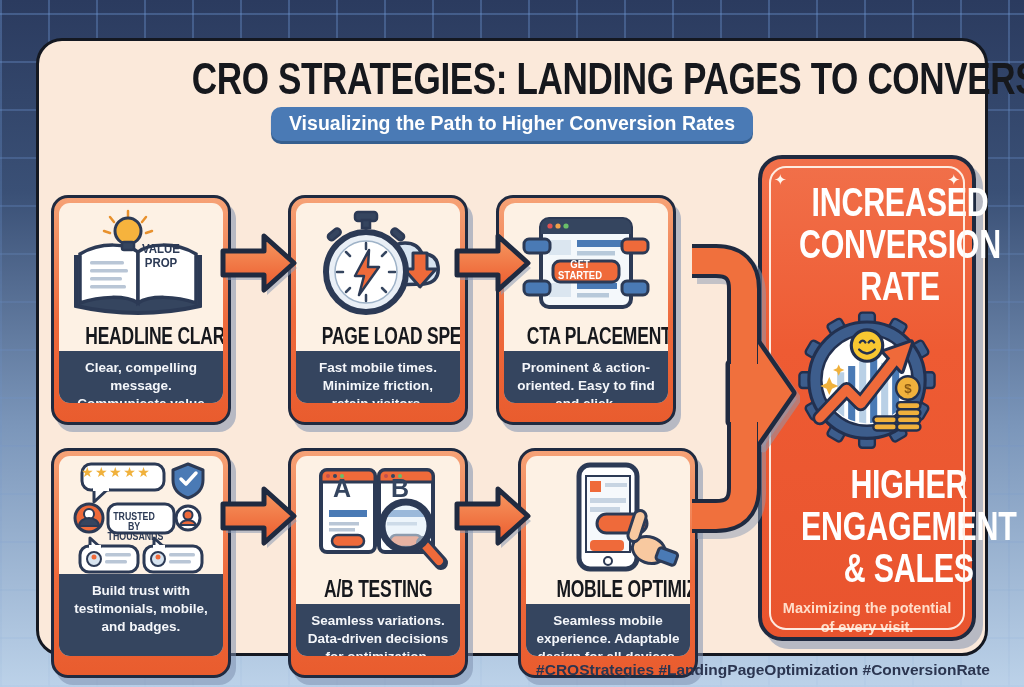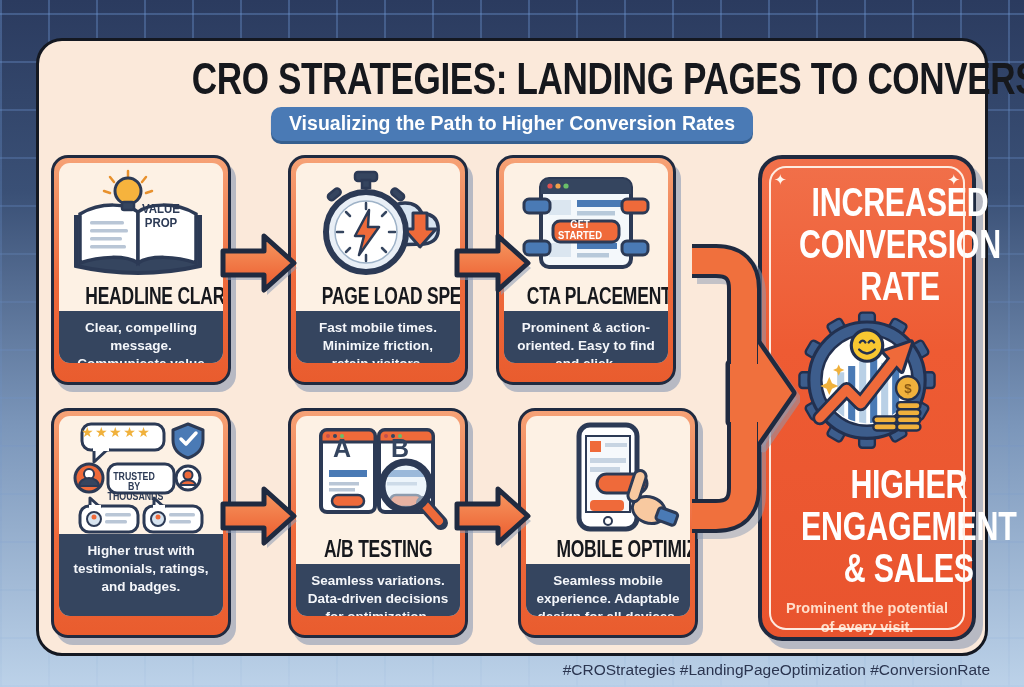--- a/index.html
+++ b/index.html
@@ -23,21 +23,21 @@
   .cond2 { display:inline-block; transform:scaleX(0.76); transform-origin:50% 50%; letter-spacing:-0.3px; }
 
   .subtitle-pill { position:absolute; left:50%; top:64px; transform:translateX(-50%);
     top:66px; background:#4a7ab5; color:#fff; font-weight:700; font-size:19.5px;
     padding:5px 18px 6px; border-radius:10px; box-shadow:0 3px 0 #36movie5f8f; white-space:nowrap; }
   .subtitle-pill { box-shadow:0 3px 0 #365f8f;text-align:center; }
 
   .card { position:absolute; width:180px; height:230px;
     background:linear-gradient(180deg,#f6a276 0%,#ee6a3c 55%,#e95c2e 100%);
     border:3px solid #1f2a40; border-radius:17px; padding:5px 5px 19px;
-    box-shadow:5px 7px 0 rgba(128,146,176,0.55); }
+    box-shadow:5px 7px 0 rgba(128,146,176,0.55);margin-top:40px; }
   .card-face { width:100%; height:100%; background:#fdf1e4; border-radius:11px;
     overflow:hidden; display:flex; flex-direction:column; }
   .icon-area { height:118px; position:relative; display:flex; align-items:center;
     justify-content:center; padding-top:6px; }
   .card-title { text-align:center; white-space:nowrap; font-size:23px; font-weight:800;
     color:#16181d; height:32px; line-height:30px; }
   .card-desc { flex:1; background:#35455f; color:#f4f6fa; text-align:center;
     font-size:13.5px; font-weight:600; line-height:1.32; padding:8px 8px 6px; }
 
   .icon-label { position:absolute; text-align:center; font-weight:800; color:#2c3a55;
@@ -64,21 +64,21 @@
   .rp-heading { color:#fff; font-weight:800; font-size:40px; line-height:1.05;
     text-align:center; width:200px; }
   .rp-top { margin-top:22px; }
   .rp-bottom { margin-top:14px; }
   .rp-sub { color:#ffddc9; font-size:14.5px; font-weight:600; text-align:center;
     width:176px; line-height:1.3; margin-top:10px; }
   .sparkle { position:absolute; color:#fff7ef; font-size:15px; top:12px; }
   .sparkle-l { left:12px; } .sparkle-r { right:12px; }
 
   .hashtags { position:absolute; top:661px; right:34px; color:#2b3550;
-    font-size:15.5px; font-weight:400; }
+    font-size:15.5px; font-weight:700; }
 </style>
 </head>
 <body>
 
 <div class="bg-grid"></div>
 
 <div class="main-panel">
 
   <h1 class="page-title"><span class="cond">CRO STRATEGIES: LANDING PAGES TO CONVERSION SUCCESS</span></h1>
   <div class="subtitle-pill">Visualizing the Path to Higher Conversion Rates</div>
@@ -208,21 +208,21 @@
           <g fill="#b9c6d6">
             <rect x="39" y="93" width="26" height="3.5" rx="1.5"></rect>
             <rect x="39" y="100" width="22" height="3.5" rx="1.5"></rect>
             <rect x="103" y="93" width="26" height="3.5" rx="1.5"></rect>
             <rect x="103" y="100" width="22" height="3.5" rx="1.5"></rect>
           </g>
         </svg>
         <div class="icon-label lbl-stars">★★★★★</div>
         <div class="icon-label lbl-trusted">TRUSTED BY THOUSANDS</div>
       </div>
-      <div class="card-desc">Higher trust with testimonials, ratings, and badges.</div>
+      <div class="card-desc">Build trust with testimonials, mobile, and badges.</div>
     </div>
   </div>
 
   <div class="card" style="left:249px;top:367px;">
     <div class="card-face">
       <div class="icon-area">
         <svg width="150" height="112" viewBox="0 0 150 112">
           <g stroke="#2c3a55">
             <rect x="18" y="8" width="54" height="82" rx="6" fill="#ffffff" stroke-width="4"></rect>
             <path d="M18 20 v-6 a6 6 0 0 1 6 -6 h42 a6 6 0 0 1 6 6 v6 z" fill="#ef6a3a" stroke-width="3"></path>
@@ -385,18 +385,18 @@
         <rect x="96" y="143" width="30" height="9" rx="4.5"></rect>
         <rect x="126" y="116" width="30" height="9" rx="4.5"></rect>
         <rect x="126" y="125" width="30" height="9" rx="4.5"></rect>
         <rect x="126" y="134" width="30" height="9" rx="4.5"></rect>
         <rect x="126" y="143" width="30" height="9" rx="4.5"></rect>
         <circle cx="140" cy="98" r="15"></circle>
       </g>
       <text x="140" y="104" text-anchor="middle" font-size="17" font-weight="bold" fill="#8a5a14">$</text>
     </svg>
     <div class="rp-heading rp-bottom"><span class="cond2">HIGHER ENGAGEMENT &amp; SALES</span></div>
-    <div class="rp-sub">Prominent the potential of every visit.</div>
+    <div class="rp-sub">Maximizing the potential of every visit.</div>
   </div>
 
 </div>
 
 <div class="hashtags">#CROStrategies #LandingPageOptimization #ConversionRate</div>
 
 </body></html>

